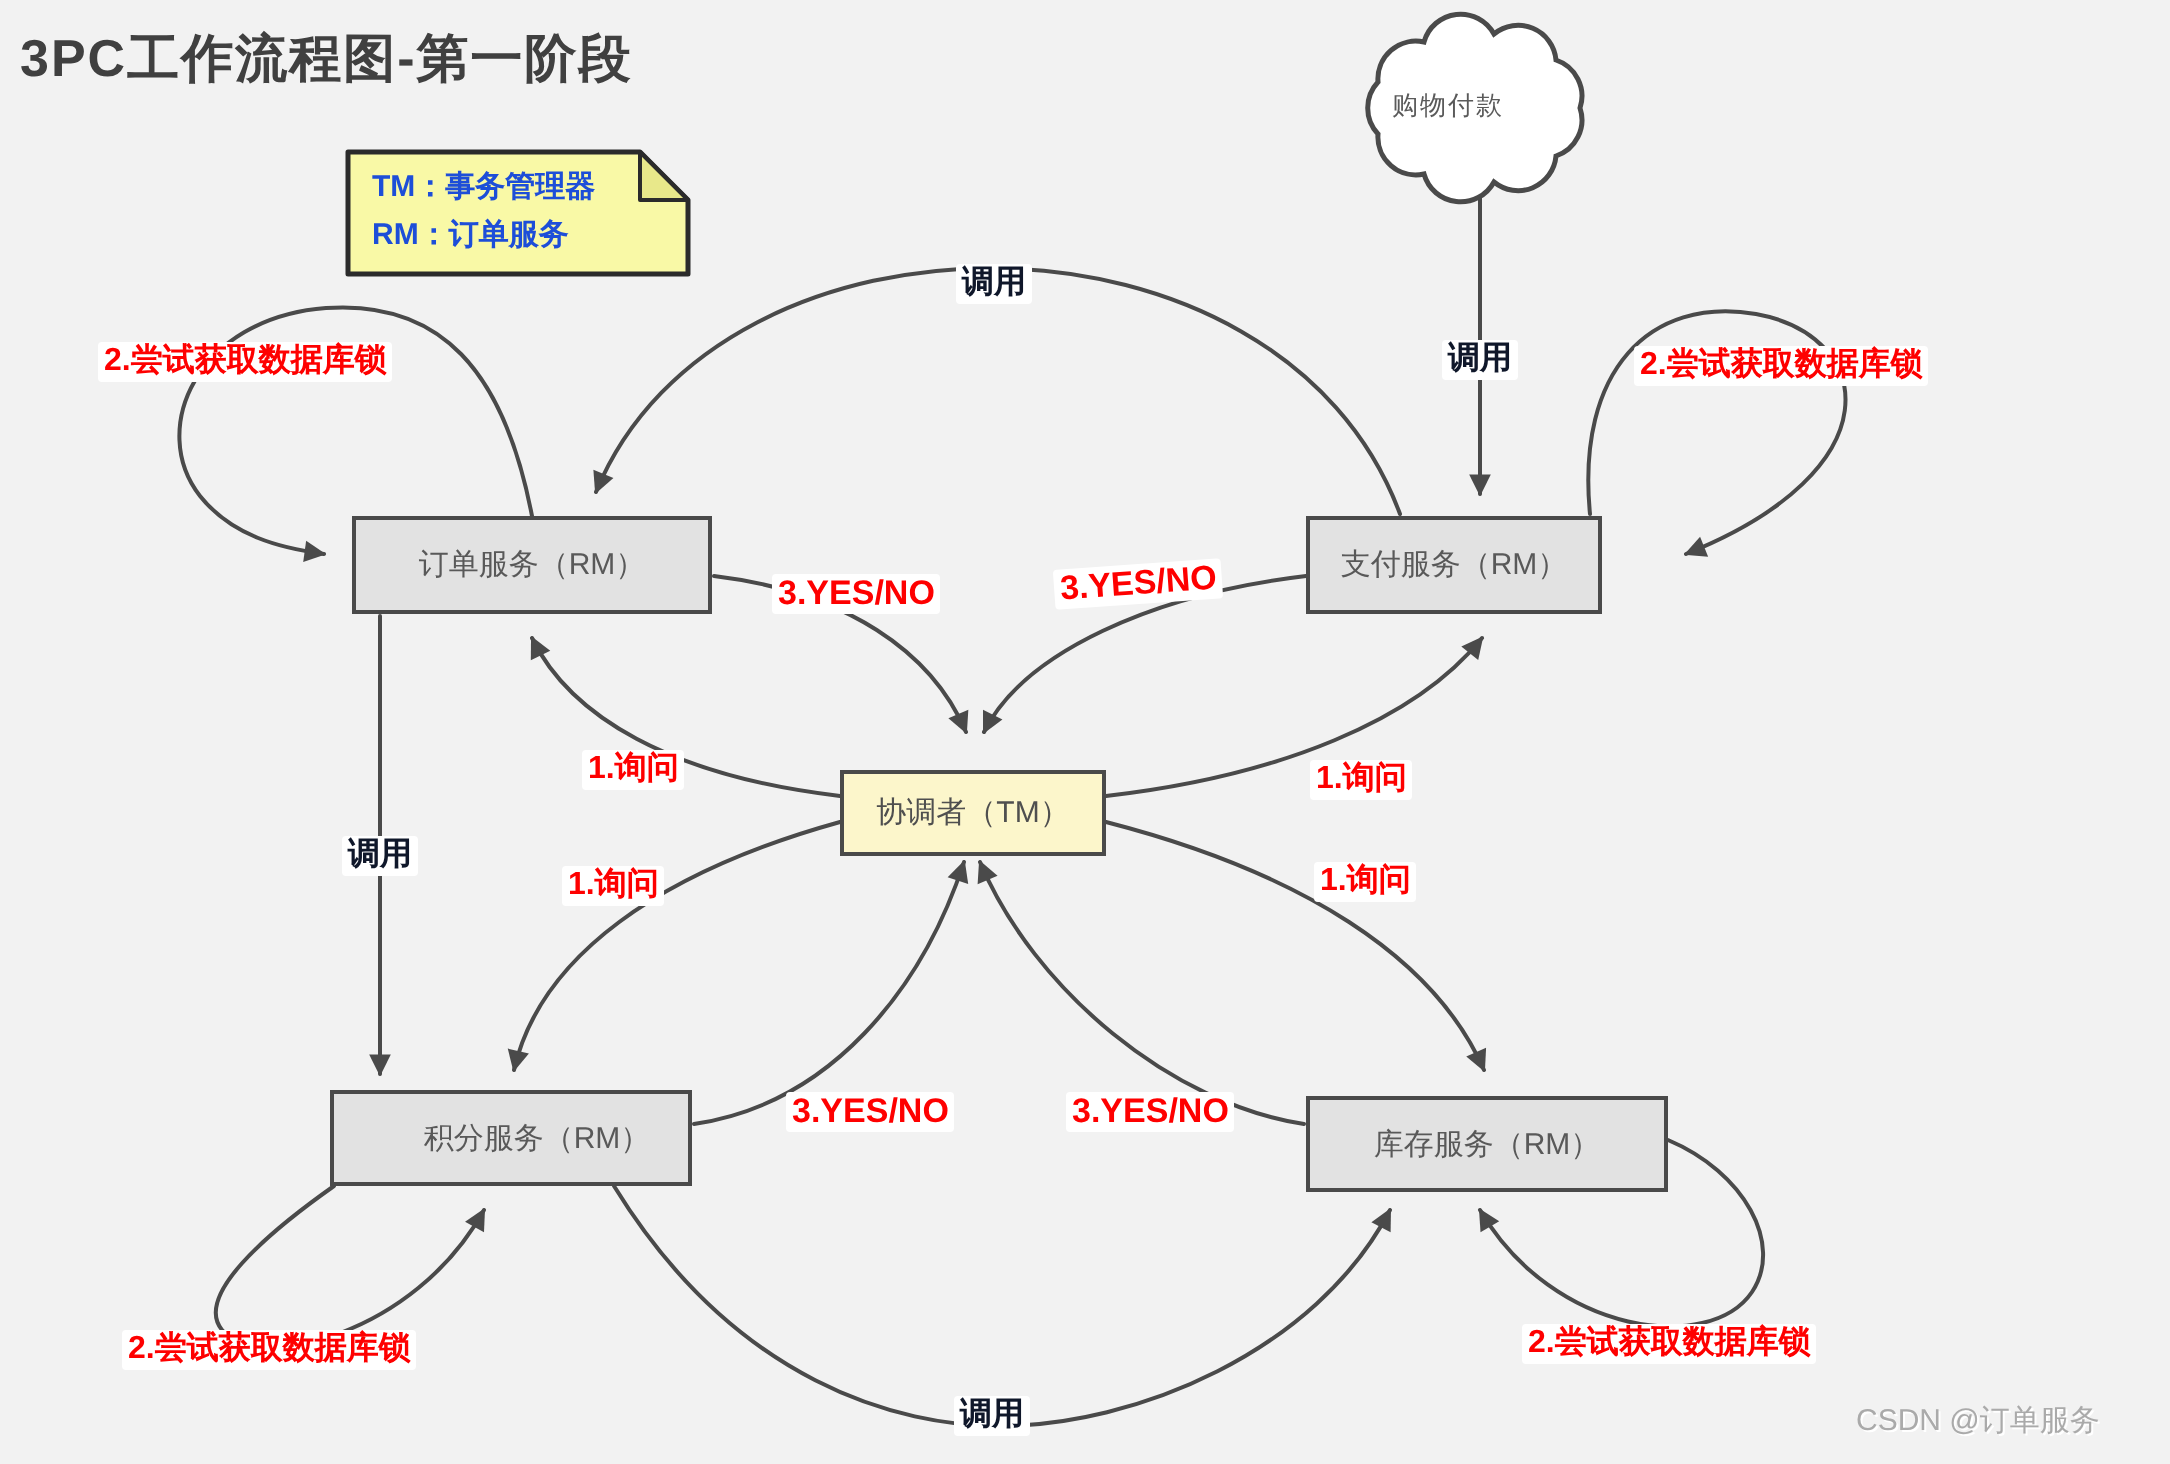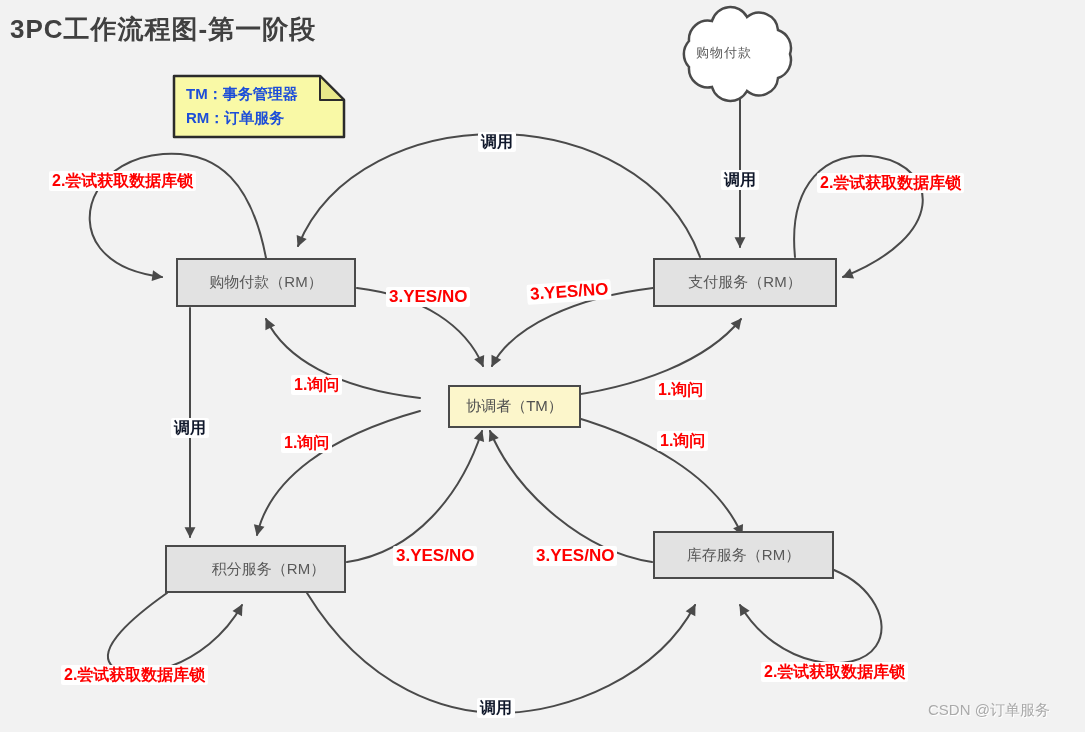--- a/index.html
+++ b/index.html
@@ -9,26 +9,26 @@
 
   .page-title{position:absolute;left:10px;top:12px;font-size:26px;font-weight:900;color:#404040;letter-spacing:1px;}
 
   
   .note-text{position:absolute;left:186px;top:82px;width:150px;font-size:15px;font-weight:bold;color:#1d4ed8;line-height:24px;white-space:nowrap;}
 
   
   .node{position:absolute;display:flex;align-items:center;justify-content:center;
         background:#e2e2e2;border:2px solid #4a4a4a;color:#595959;font-size:15px;
         box-sizing:border-box;white-space:nowrap;}
-  .node.coordinator{background:#fcf6cb;color:#4f4f4f;margin-left:28px;}
+  .node.coordinator{background:#fcf6cb;color:#4f4f4f;}
   .node.order{left:176px;top:258px;width:180px;height:49px;}
-  .node.payment{left:653px;top:258px;width:184px;height:49px;}
+  .node.payment{left:653px;top:258px;width:148px;height:49px;}
   .node.coordinator{left:420px;top:385px;width:133px;height:43px;}
   .node.points{left:165px;top:545px;width:181px;height:48px;padding-left:26px;}
-  .node.inventory{left:653px;top:531px;width:181px;height:48px;}
+  .node.inventory{left:653px;top:548px;width:181px;height:48px;}
 
   .cloud-label{position:absolute;left:696px;top:44px;width:85px;text-align:left;
         font-size:13px;color:#5a5a5a;letter-spacing:1px;}
 
   
   .lbl{position:absolute;font-weight:bold;background:#ffffff;padding:0 3px;border-radius:2px;
        white-space:nowrap;line-height:20px;}
   .lbl.red{color:#fe0000;font-size:16px;}
   .lbl.blue{color:#0f172a;font-size:16px;}
   .lbl.vote{font-size:17px;}
@@ -110,21 +110,21 @@
   <div class="page-title">3PC工作流程图-第一阶段</div>
 
   <div class="note-text">
     <div>TM：事务管理器</div>
     <div>RM：订单服务</div>
   </div>
 
   <div class="cloud-label">购物付款</div>
 
   <div class="node order">
-    <span>购物付款（RM）</span>
+    <span>订单服务（RM）</span>
   </div>
   <div class="node payment">
     <span>支付服务（RM）</span>
   </div>
   <div class="node coordinator">
     <span>协调者（TM）</span>
   </div>
   <div class="node points">
     <span>积分服务（RM）</span>
   </div>

